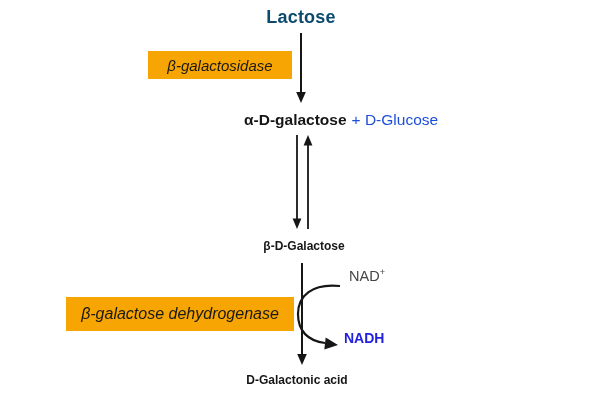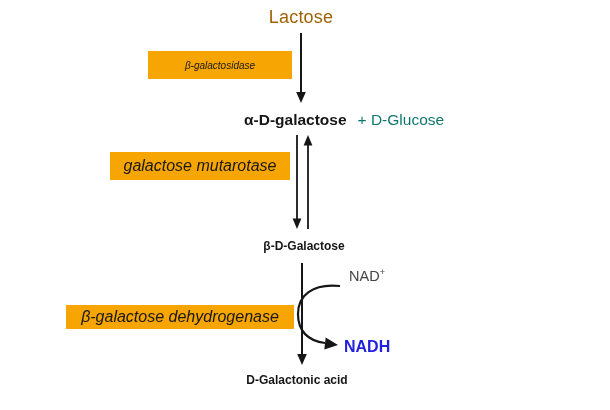--- a/index.html
+++ b/index.html
@@ -21,51 +21,51 @@
     inset: 0;
     width: 610px;
     height: 410px;
   }
   .substrate {
     position: absolute;
     left: 301px;
     top: 7px;
     transform: translateX(-50%);
     font-size: 18px;
-    font-weight: 400;
-    color: #a16207;
+    font-weight: 700;
+    color: #0c4a6e;
     letter-spacing: 0.2px;
     white-space: nowrap;
   }
   .enzyme {
     position: absolute;
     background: #F6A502;
     color: #191919;
     font-style: italic;
-    font-size: 10px;
+    font-size: 15px;
     display: flex;
     align-items: center;
     justify-content: center;
     white-space: nowrap;
   }
   .enzyme.box1 { left: 148px; top: 51px;  width: 144px; height: 28px; }
   .enzyme.box2 { left: 110px; top: 152px; width: 180px; height: 28px; font-size: 16px; }
-  .enzyme.box3 { left: 66px;  top: 297px; width: 228px; height: 24px; font-size: 16px; margin-top: 8px; }
+  .enzyme.box3 { left: 66px;  top: 297px; width: 228px; height: 34px; font-size: 16px; }
   .node {
     position: absolute;
     white-space: nowrap;
     font-size: 12px;
     font-weight: 700;
     color: #161616;
   }
   .node.alpha { left: 244px; top: 111px; font-size: 15.5px; }
   .node.alpha .byproduct {
     font-weight: 400;
-    color: #0f766e;
-    margin-left: 11px;
+    color: #1d4ed8;
+    margin-left: 5px;
   }
   .node.beta {
     left: 304px; top: 239px;
     transform: translateX(-50%);
   }
   .node.product {
     left: 297px; top: 373px;
     transform: translateX(-50%);
   }
   .cofactor { position: absolute; white-space: nowrap; }
@@ -75,24 +75,23 @@
     color: #454545;
     font-weight: 400;
   }
   .cofactor.nad sup {
     font-size: 9px;
     vertical-align: super;
     line-height: 0;
   }
   .cofactor.nadh {
     left: 344px; top: 330px;
-    font-size: 16px;
+    font-size: 14px;
     font-weight: 700;
     color: #2121DE;
-    margin-top: 8px;
   }
 </style>
 </head>
 <body>
 
 <div class="stage">
 
   <svg class="arrows" viewBox="0 0 610 410" aria-hidden="true">
 
     <g>
@@ -119,21 +118,20 @@
   </svg>
 
   <div class="substrate">Lactose</div>
 
   <div class="enzyme box1">β-galactosidase</div>
 
   <div class="node alpha">
     <span class="main">α-D-galactose</span><span class="byproduct">+ D-Glucose</span>
   </div>
 
-  <div class="enzyme box2">galactose mutarotase</div>
 
   <div class="node beta">β-D-Galactose</div>
 
   <div class="enzyme box3">β-galactose dehydrogenase</div>
 
   <div class="cofactor nad">
     <span>NAD</span><sup>+</sup>
   </div>
 
   <div class="cofactor nadh">NADH</div>

